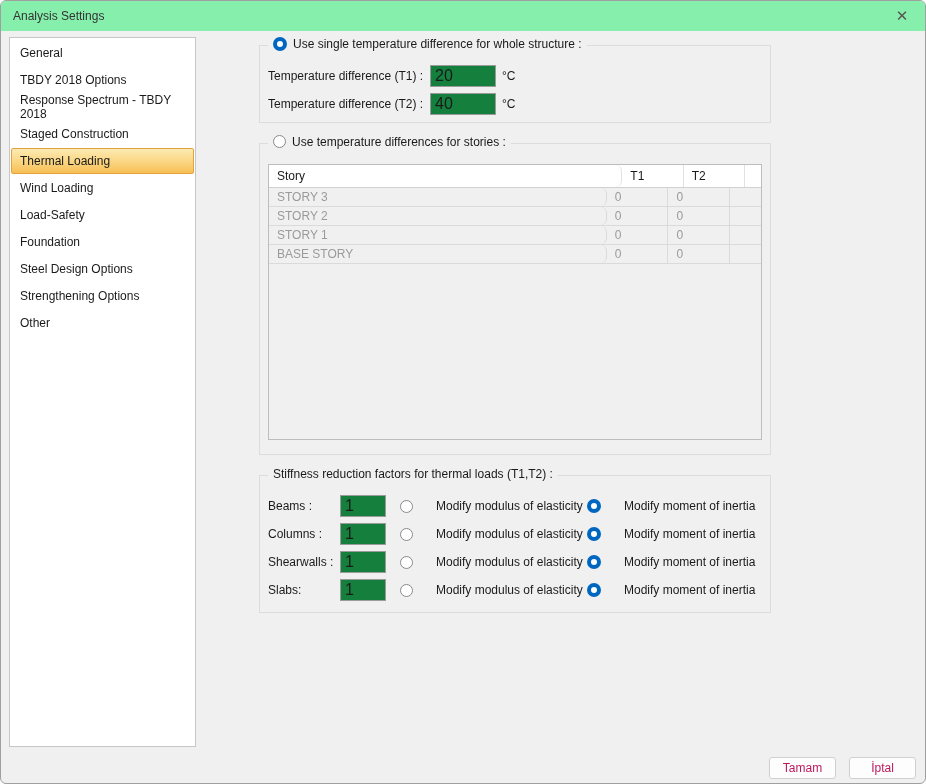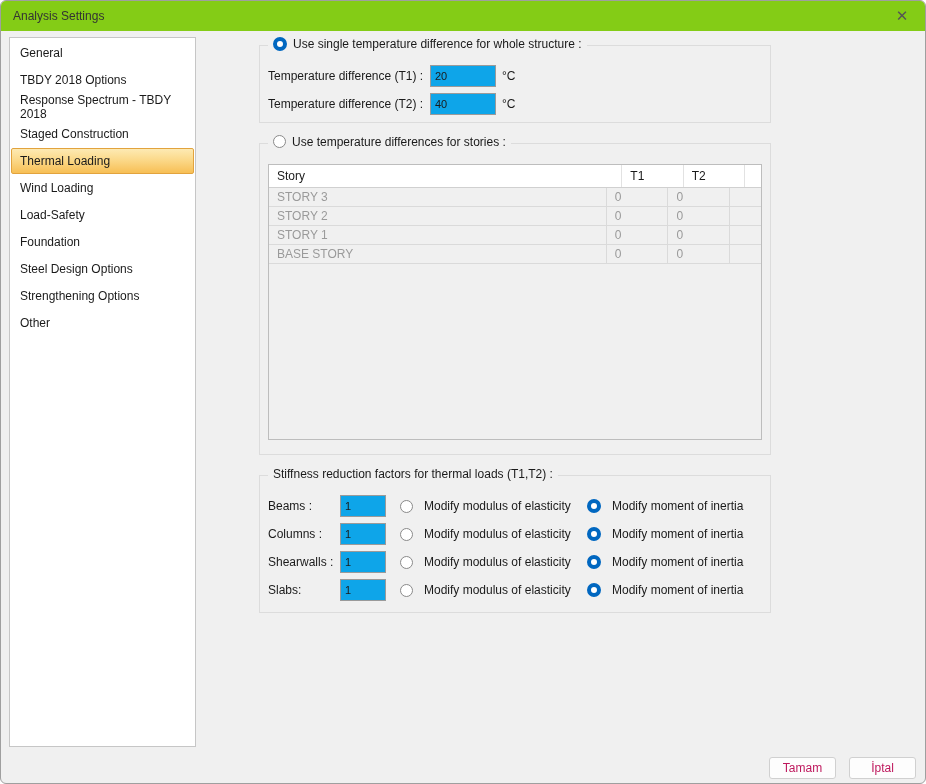--- a/index.html
+++ b/index.html
@@ -16,21 +16,21 @@
     background:#f0f0f0;
     border:1px solid #9f9f9f;
     border-radius:6px;
     overflow:hidden;
   }
   
   .titlebar {
     height:30px;
     display:flex; align-items:center;
     padding:0 12px;
-    background:#84cc16;
+    background:#86efac;
   }
   .titlebar .title { color:#333; }
   .titlebar .close {
     margin-left:auto;
     font-size:15px; color:#555;
     width:22px; height:22px;
     display:flex; align-items:center; justify-content:center;
     cursor:default;
   }
   
@@ -79,23 +79,23 @@
     display:inline-block;
   }
   .radio.checked {
     width:14px; height:14px;
     border:4px solid #0067c0;
   }
   
   .txt {
     height:22px; width:66px;
     border:1px solid #9a9a9a;
-    background:#0ea5e9;
+    background:#15803d;
     font-family:"Liberation Sans", sans-serif;
-    font-size:11px;
+    font-size:16px;
     padding:8px 4px;
     color:#1a1a1a;
   }
   
   .form-row {
     display:flex; align-items:center;
     height:28px; padding-left:8px;
   }
   .fr-label { width:162px; }
   .fr-unit  { margin-left:6px; }
@@ -121,32 +121,32 @@
     display:flex; height:19px;
     color:#9a9a9a;
     border-bottom:1px solid #dadada;
     background:#f0f0f0;
   }
   .t-row > div {
     padding:2px 23px 0 8px;
     border-right:1px solid #dadada;
     overflow:hidden; white-space:nowrap;
   }
-  .col-story { width:404px; }
+  .col-story { width:404px;border-radius:6px; }
   .col-t1    { width:68px; }
   .col-t2    { width:68px; }
   .col-fill  { flex:1; border-right:none !important; }
   
   .stiff-row {
     display:flex; align-items:center;
     height:28px; padding-left:8px;
   }
   .sr-label { width:72px; }
   .sr-input { width:46px; }
-  .choice { display:flex; align-items:center; gap:11px; }
+  .choice { display:flex; align-items:center; gap:23px; }
   .choice1 { margin-left:14px; width:187px; }
   
   .btn {
     position:absolute;
     width:67px; height:22px;
     background:#fdfdfd;
     border:1px solid #d0d0d0;
     border-radius:3px;
     font-family:"Liberation Sans", sans-serif;
     font-size:12px;

